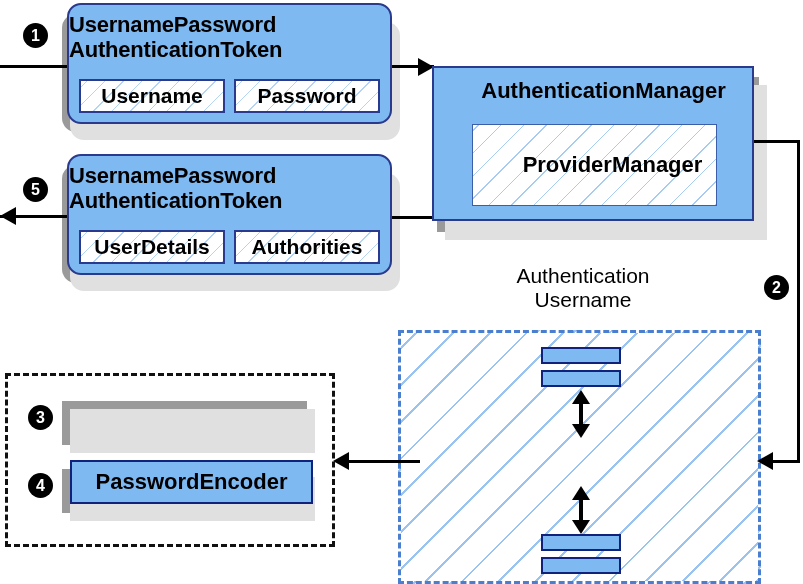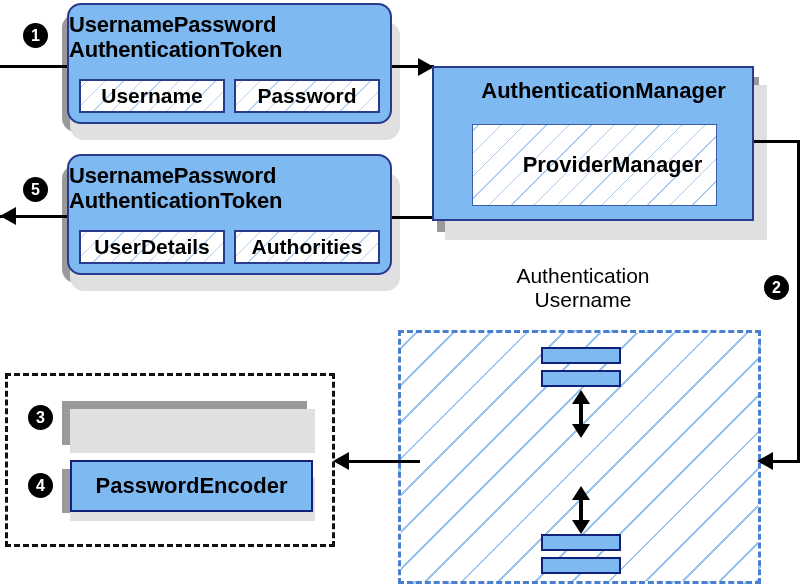--- a/index.html
+++ b/index.html
@@ -297,15 +297,15 @@
 
   <div class="dashed-plain" style="left:5px; top:373px; width:330px; height:174px;"></div>
 
   <div class="step-marker" style="left:28px; top:405px;">3</div>
   <div class="shadow-dark" style="left:62px; top:401px; width:245px; height:44px;"></div>
   <div class="shadow-light" style="left:70px; top:409px; width:245px; height:44px;"></div>
 
   <div class="step-marker" style="left:28px; top:473px;">4</div>
   <div class="shadow-dark" style="left:62px; top:469px; width:245px; height:44px;"></div>
   <div class="shadow-light" style="left:70px; top:477px; width:245px; height:44px;"></div>
-  <div class="bar-box" style="left:70px; top:460px; width:243px; height:52px; font-size:22px;">PasswordEncoder</div>
+  <div class="bar-box" style="left:70px; top:460px; width:243px; height:44px; font-size:22px;">PasswordEncoder</div>
 
 </div>
 
 </body></html>

